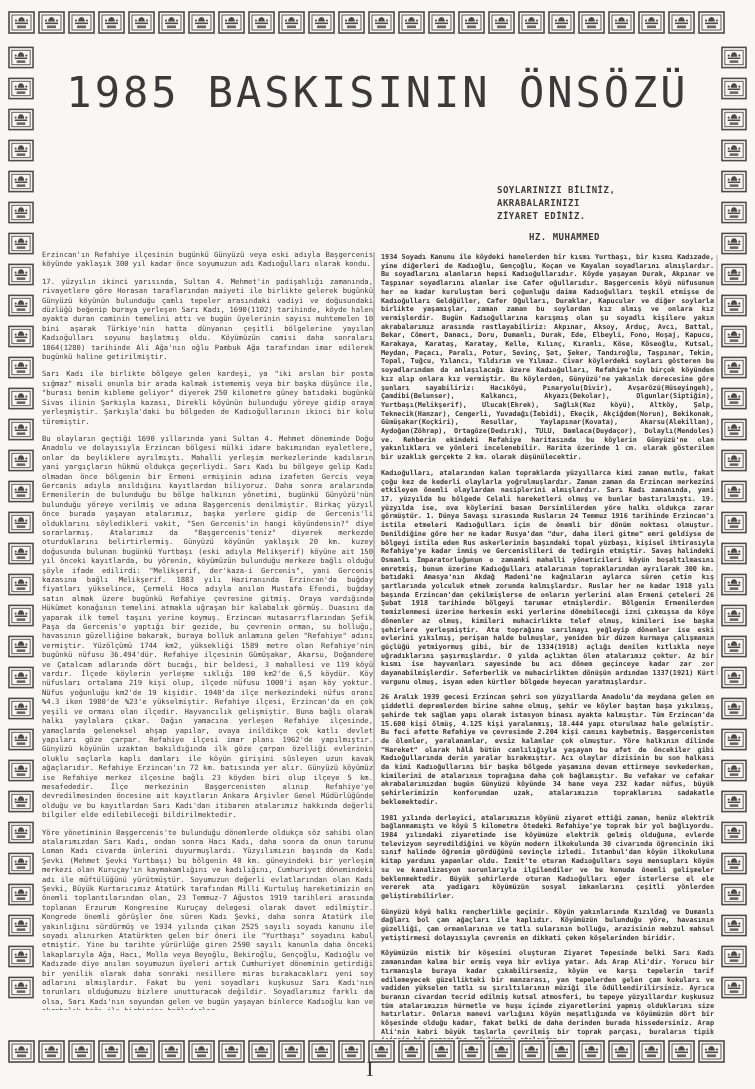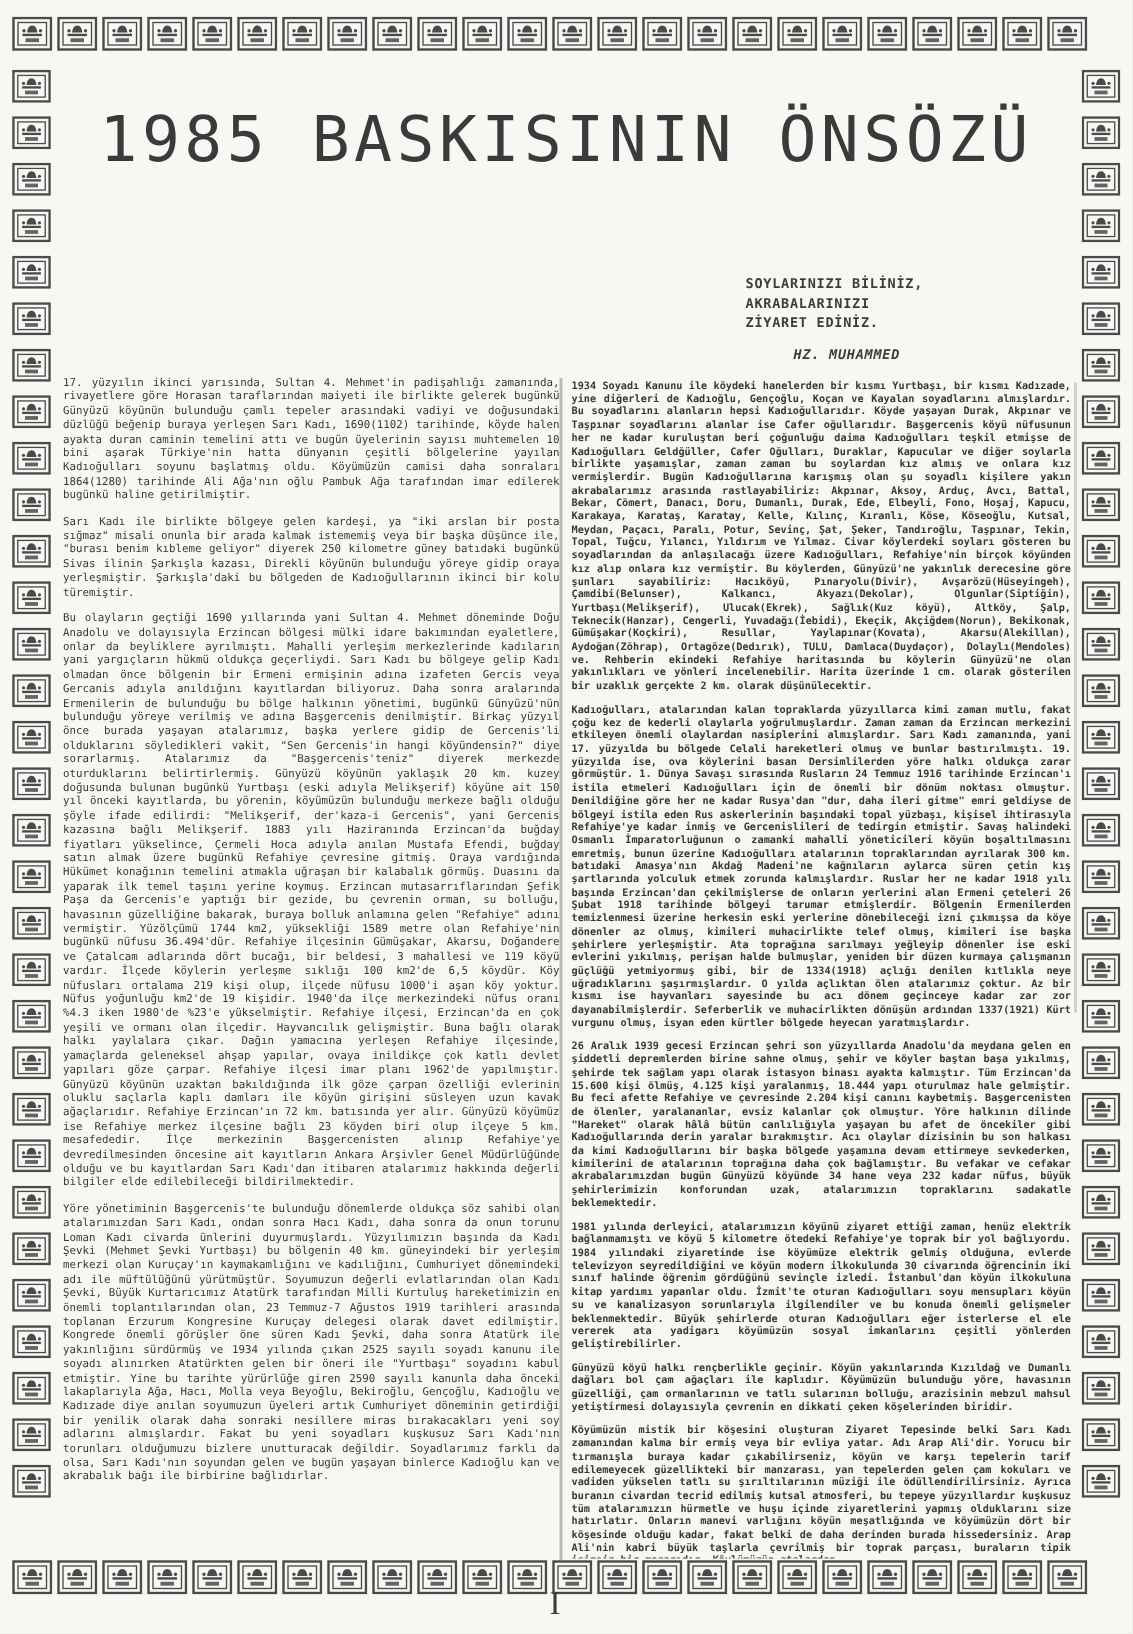--- a/index.html
+++ b/index.html
@@ -28,21 +28,21 @@
     text-align:center;
     font-size:42px;font-weight:400;letter-spacing:3px;
     color:#3a3a3a;
     white-space:nowrap;
   }
   #epigraph{
     position:absolute;left:497px;top:160px;width:220px;
     font-size:9px;line-height:13px;font-weight:bold;
     color:#3c3c3c;letter-spacing:.5px;margin-top:24px;
   }
-  #epigraph .attribution{margin-top:8px;padding-left:32px;font-style:italic;}
+  #epigraph .attribution{margin-top:8px;padding-left:32px;}
   
   .text-col{
     position:absolute;top:250px;
     text-align:justify;
     overflow:hidden;
     color:#383838;
   }
   #col-left{left:42px;width:331px;height:760px;font-size:7.2px;line-height:9.4px;}
   #col-right{left:381px;top:253px;width:333px;height:786px;font-size:6.8px;line-height:8.7px;}
   .text-col p{margin:0 0 8px 0;}
@@ -1286,20 +1286,21 @@
   <div id="title">1985 BASKISININ ÖNSÖZÜ</div>
 
   <div id="epigraph">
     <div>SOYLARINIZI BİLİNİZ,</div>
     <div>AKRABALARINIZI</div>
     <div>ZİYARET EDİNİZ.</div>
     <div class="attribution">HZ. MUHAMMED</div>
   </div>
 
   <div id="col-left" class="text-col">
+      <p>Erzincan'ın Refahiye ilçesinin bugünkü Günyüzü veya eski adıyla Başgercenis köyünde yaklaşık 300 yıl kadar önce soyumuzun adı Kadıoğulları olarak kondu.</p>
       <p>17. yüzyılın ikinci yarısında, Sultan 4. Mehmet'in padişahlığı zamanında, rivayetlere göre Horasan taraflarından maiyeti ile birlikte gelerek bugünkü Günyüzü köyünün bulunduğu çamlı tepeler arasındaki vadiyi ve doğusundaki düzlüğü beğenip buraya yerleşen Sarı Kadı, 1690(1102) tarihinde, köyde halen ayakta duran caminin temelini attı ve bugün üyelerinin sayısı muhtemelen 10 bini aşarak Türkiye'nin hatta dünyanın çeşitli bölgelerine yayılan Kadıoğulları soyunu başlatmış oldu. Köyümüzün camisi daha sonraları 1864(1280) tarihinde Ali Ağa'nın oğlu Pambuk Ağa tarafından imar edilerek bugünkü haline getirilmiştir.</p>
       <p>Sarı Kadı ile birlikte bölgeye gelen kardeşi, ya "iki arslan bir posta sığmaz" misali onunla bir arada kalmak istememiş veya bir başka düşünce ile, "burası benim kıbleme geliyor" diyerek 250 kilometre güney batıdaki bugünkü Sivas ilinin Şarkışla kazası, Direkli köyünün bulunduğu yöreye gidip oraya yerleşmiştir. Şarkışla'daki bu bölgeden de Kadıoğullarının ikinci bir kolu türemiştir.</p>
       <p>Bu olayların geçtiği 1690 yıllarında yani Sultan 4. Mehmet döneminde Doğu Anadolu ve dolayısıyla Erzincan bölgesi mülki idare bakımından eyaletlere, onlar da beyliklere ayrılmıştı. Mahalli yerleşim merkezlerinde kadıların yani yargıçların hükmü oldukça geçerliydi. Sarı Kadı bu bölgeye gelip Kadı olmadan önce bölgenin bir Ermeni ermişinin adına izafeten Gercis veya Gercanis adıyla anıldığını kayıtlardan biliyoruz. Daha sonra aralarında Ermenilerin de bulunduğu bu bölge halkının yönetimi, bugünkü Günyüzü'nün bulunduğu yöreye verilmiş ve adına Başgercenis denilmiştir. Birkaç yüzyıl önce burada yaşayan atalarımız, başka yerlere gidip de Gercenis'li olduklarını söyledikleri vakit, "Sen Gercenis'in hangi köyündensin?" diye sorarlarmış. Atalarımız da "Başgercenis'teniz" diyerek merkezde oturduklarını belirtirlermiş. Günyüzü köyünün yaklaşık 20 km. kuzey doğusunda bulunan bugünkü Yurtbaşı (eski adıyla Melikşerif) köyüne ait 150 yıl önceki kayıtlarda, bu yörenin, köyümüzün bulunduğu merkeze bağlı olduğu şöyle ifade edilirdi: "Melikşerif, der'kaza-i Gercenis", yani Gercenis kazasına bağlı Melikşerif. 1883 yılı Haziranında Erzincan'da buğday fiyatları yükselince, Çermeli Hoca adıyla anılan Mustafa Efendi, buğday satın almak üzere bugünkü Refahiye çevresine gitmiş. Oraya vardığında Hükümet konağının temelini atmakla uğraşan bir kalabalık görmüş. Duasını da yaparak ilk temel taşını yerine koymuş. Erzincan mutasarrıflarından Şefik Paşa da Gercenis'e yaptığı bir gezide, bu çevrenin orman, su bolluğu, havasının güzelliğine bakarak, buraya bolluk anlamına gelen "Refahiye" adını vermiştir. Yüzölçümü 1744 km2, yüksekliği 1589 metre olan Refahiye'nin bugünkü nüfusu 36.494'dür. Refahiye ilçesinin Gümüşakar, Akarsu, Doğandere ve Çatalcam adlarında dört bucağı, bir beldesi, 3 mahallesi ve 119 köyü vardır. İlçede köylerin yerleşme sıklığı 100 km2'de 6,5 köydür. Köy nüfusları ortalama 219 kişi olup, ilçede nüfusu 1000'i aşan köy yoktur. Nüfus yoğunluğu km2'de 19 kişidir. 1940'da ilçe merkezindeki nüfus oranı %4.3 iken 1980'de %23'e yükselmiştir. Refahiye ilçesi, Erzincan'da en çok yeşili ve ormanı olan ilçedir. Hayvancılık gelişmiştir. Buna bağlı olarak halkı yaylalara çıkar. Dağın yamacına yerleşen Refahiye ilçesinde, yamaçlarda geleneksel ahşap yapılar, ovaya inildikçe çok katlı devlet yapıları göze çarpar. Refahiye ilçesi imar planı 1962'de yapılmıştır. Günyüzü köyünün uzaktan bakıldığında ilk göze çarpan özelliği evlerinin oluklu saçlarla kaplı damları ile köyün girişini süsleyen uzun kavak ağaçlarıdır. Refahiye Erzincan'ın 72 km. batısında yer alır. Günyüzü köyümüz ise Refahiye merkez ilçesine bağlı 23 köyden biri olup ilçeye 5 km. mesafededir. İlçe merkezinin Başgercenisten alınıp Refahiye'ye devredilmesinden öncesine ait kayıtların Ankara Arşivler Genel Müdürlüğünde olduğu ve bu kayıtlardan Sarı Kadı'dan itibaren atalarımız hakkında değerli bilgiler elde edilebileceği bildirilmektedir.</p>
       <p>Yöre yönetiminin Başgercenis'te bulunduğu dönemlerde oldukça söz sahibi olan atalarımızdan Sarı Kadı, ondan sonra Hacı Kadı, daha sonra da onun torunu Loman Kadı civarda ünlerini duyurmuşlardı. Yüzyılımızın başında da Kadı Şevki (Mehmet Şevki Yurtbaşı) bu bölgenin 40 km. güneyindeki bir yerleşim merkezi olan Kuruçay'ın kaymakamlığını ve kadılığını, Cumhuriyet dönemindeki adı ile müftülüğünü yürütmüştür. Soyumuzun değerli evlatlarından olan Kadı Şevki, Büyük Kurtarıcımız Atatürk tarafından Milli Kurtuluş hareketimizin en önemli toplantılarından olan, 23 Temmuz-7 Ağustos 1919 tarihleri arasında toplanan Erzurum Kongresine Kuruçay delegesi olarak davet edilmiştir. Kongrede önemli görüşler öne süren Kadı Şevki, daha sonra Atatürk ile yakınlığını sürdürmüş ve 1934 yılında çıkan 2525 sayılı soyadı kanunu ile soyadı alınırken Atatürkten gelen bir öneri ile "Yurtbaşı" soyadını kabul etmiştir. Yine bu tarihte yürürlüğe giren 2590 sayılı kanunla daha önceki lakaplarıyla Ağa, Hacı, Molla veya Beyoğlu, Bekiroğlu, Gençoğlu, Kadıoğlu ve Kadızade diye anılan soyumuzun üyeleri artık Cumhuriyet döneminin getirdiği bir yenilik olarak daha sonraki nesillere miras bırakacakları yeni soy adlarını almışlardır. Fakat bu yeni soyadları kuşkusuz Sarı Kadı'nın torunları olduğumuzu bizlere unutturacak değildir. Soyadlarımız farklı da olsa, Sarı Kadı'nın soyundan gelen ve bugün yaşayan binlerce Kadıoğlu kan ve akrabalık bağı ile birbirine bağlıdırlar.</p>
     </div>
   <div id="col-right" class="text-col">
       <p>1934 Soyadı Kanunu ile köydeki hanelerden bir kısmı Yurtbaşı, bir kısmı Kadızade, yine diğerleri de Kadıoğlu, Gençoğlu, Koçan ve Kayalan soyadlarını almışlardır. Bu soyadlarını alanların hepsi Kadıoğullarıdır. Köyde yaşayan Durak, Akpınar ve Taşpınar soyadlarını alanlar ise Cafer oğullarıdır. Başgercenis köyü nüfusunun her ne kadar kuruluştan beri çoğunluğu daima Kadıoğulları teşkil etmişse de Kadıoğulları Geldğüller, Cafer Oğulları, Duraklar, Kapucular ve diğer soylarla birlikte yaşamışlar, zaman zaman bu soylardan kız almış ve onlara kız vermişlerdir. Bugün Kadıoğullarına karışmış olan şu soyadlı kişilere yakın akrabalarımız arasında rastlayabiliriz: Akpınar, Aksoy, Arduç, Avcı, Battal, Bekar, Cömert, Danacı, Doru, Dumanlı, Durak, Ede, Elbeyli, Fono, Hoşaj, Kapucu, Karakaya, Karataş, Karatay, Kelle, Kılınç, Kıranlı, Köse, Köseoğlu, Kutsal, Meydan, Paçacı, Paralı, Potur, Sevinç, Şat, Şeker, Tandıroğlu, Taşpınar, Tekin, Topal, Tuğcu, Yılancı, Yıldırım ve Yılmaz. Civar köylerdeki soyları gösteren bu soyadlarından da anlaşılacağı üzere Kadıoğulları, Refahiye'nin birçok köyünden kız alıp onlara kız vermiştir. Bu köylerden, Günyüzü'ne yakınlık derecesine göre şunları sayabiliriz: Hacıköyü, Pınaryolu(Divir), Avşarözü(Hüseyingeh), Çamdibi(Belunser), Kalkancı, Akyazı(Dekolar), Olgunlar(Siptiğin), Yurtbaşı(Melikşerif), Ulucak(Ekrek), Sağlık(Kuz köyü), Altköy, Şalp, Teknecik(Hanzar), Cengerli, Yuvadağı(İebidi), Ekeçik, Akçiğdem(Norun), Bekikonak, Gümüşakar(Koçkiri), Resullar, Yaylapınar(Kovata), Akarsu(Alekillan), Aydoğan(Zöhrap), Ortagöze(Dedırık), TULU, Damlaca(Duydaçor), Dolaylı(Mendoles) ve. Rehberin ekindeki Refahiye haritasında bu köylerin Günyüzü'ne olan yakınlıkları ve yönleri incelenebilir. Harita üzerinde 1 cm. olarak gösterilen bir uzaklık gerçekte 2 km. olarak düşünülecektir.</p>
       <p>Kadıoğulları, atalarından kalan topraklarda yüzyıllarca kimi zaman mutlu, fakat çoğu kez de kederli olaylarla yoğrulmuşlardır. Zaman zaman da Erzincan merkezini etkileyen önemli olaylardan nasiplerini almışlardır. Sarı Kadı zamanında, yani 17. yüzyılda bu bölgede Celali hareketleri olmuş ve bunlar bastırılmıştı. 19. yüzyılda ise, ova köylerini basan Dersimlilerden yöre halkı oldukça zarar görmüştür. 1. Dünya Savaşı sırasında Rusların 24 Temmuz 1916 tarihinde Erzincan'ı istila etmeleri Kadıoğulları için de önemli bir dönüm noktası olmuştur. Denildiğine göre her ne kadar Rusya'dan "dur, daha ileri gitme" emri geldiyse de bölgeyi istila eden Rus askerlerinin başındaki topal yüzbaşı, kişisel ihtirasıyla Refahiye'ye kadar inmiş ve Gercenislileri de tedirgin etmiştir. Savaş halindeki Osmanlı İmparatorluğunun o zamanki mahalli yöneticileri köyün boşaltılmasını emretmiş, bunun üzerine Kadıoğulları atalarının topraklarından ayrılarak 300 km. batıdaki Amasya'nın Akdağ Madeni'ne kağnıların aylarca süren çetin kış şartlarında yolculuk etmek zorunda kalmışlardır. Ruslar her ne kadar 1918 yılı başında Erzincan'dan çekilmişlerse de onların yerlerini alan Ermeni çeteleri 26 Şubat 1918 tarihinde bölgeyi tarumar etmişlerdir. Bölgenin Ermenilerden temizlenmesi üzerine herkesin eski yerlerine dönebileceği izni çıkmışsa da köye dönenler az olmuş, kimileri muhacirlikte telef olmuş, kimileri ise başka şehirlere yerleşmiştir. Ata toprağına sarılmayı yeğleyip dönenler ise eski evlerini yıkılmış, perişan halde bulmuşlar, yeniden bir düzen kurmaya çalışmanın güçlüğü yetmiyormuş gibi, bir de 1334(1918) açlığı denilen kıtlıkla neye uğradıklarını şaşırmışlardır. O yılda açlıktan ölen atalarımız çoktur. Az bir kısmı ise hayvanları sayesinde bu acı dönem geçinceye kadar zar zor dayanabilmişlerdir. Seferberlik ve muhacirlikten dönüşün ardından 1337(1921) Kürt vurgunu olmuş, isyan eden kürtler bölgede heyecan yaratmışlardır.</p>
       <p>26 Aralık 1939 gecesi Erzincan şehri son yüzyıllarda Anadolu'da meydana gelen en şiddetli depremlerden birine sahne olmuş, şehir ve köyler baştan başa yıkılmış, şehirde tek sağlam yapı olarak istasyon binası ayakta kalmıştır. Tüm Erzincan'da 15.600 kişi ölmüş, 4.125 kişi yaralanmış, 18.444 yapı oturulmaz hale gelmiştir. Bu feci afette Refahiye ve çevresinde 2.204 kişi canını kaybetmiş. Başgercenisten de ölenler, yaralananlar, evsiz kalanlar çok olmuştur. Yöre halkının dilinde "Hareket" olarak hâlâ bütün canlılığıyla yaşayan bu afet de öncekiler gibi Kadıoğullarında derin yaralar bırakmıştır. Acı olaylar dizisinin bu son halkası da kimi Kadıoğullarını bir başka bölgede yaşamına devam ettirmeye sevkederken, kimilerini de atalarının toprağına daha çok bağlamıştır. Bu vefakar ve cefakar akrabalarımızdan bugün Günyüzü köyünde 34 hane veya 232 kadar nüfus, büyük şehirlerimizin konforundan uzak, atalarımızın topraklarını sadakatle beklemektedir.</p>
       <p>1981 yılında derleyici, atalarımızın köyünü ziyaret ettiği zaman, henüz elektrik bağlanmamıştı ve köyü 5 kilometre ötedeki Refahiye'ye toprak bir yol bağlıyordu. 1984 yılındaki ziyaretinde ise köyümüze elektrik gelmiş olduğuna, evlerde televizyon seyredildiğini ve köyün modern ilkokulunda 30 civarında öğrencinin iki sınıf halinde öğrenim gördüğünü sevinçle izledi. İstanbul'dan köyün ilkokuluna kitap yardımı yapanlar oldu. İzmit'te oturan Kadıoğulları soyu mensupları köyün su ve kanalizasyon sorunlarıyla ilgilendiler ve bu konuda önemli gelişmeler beklenmektedir. Büyük şehirlerde oturan Kadıoğulları eğer isterlerse el ele vererek ata yadigarı köyümüzün sosyal imkanlarını çeşitli yönlerden geliştirebilirler.</p>

